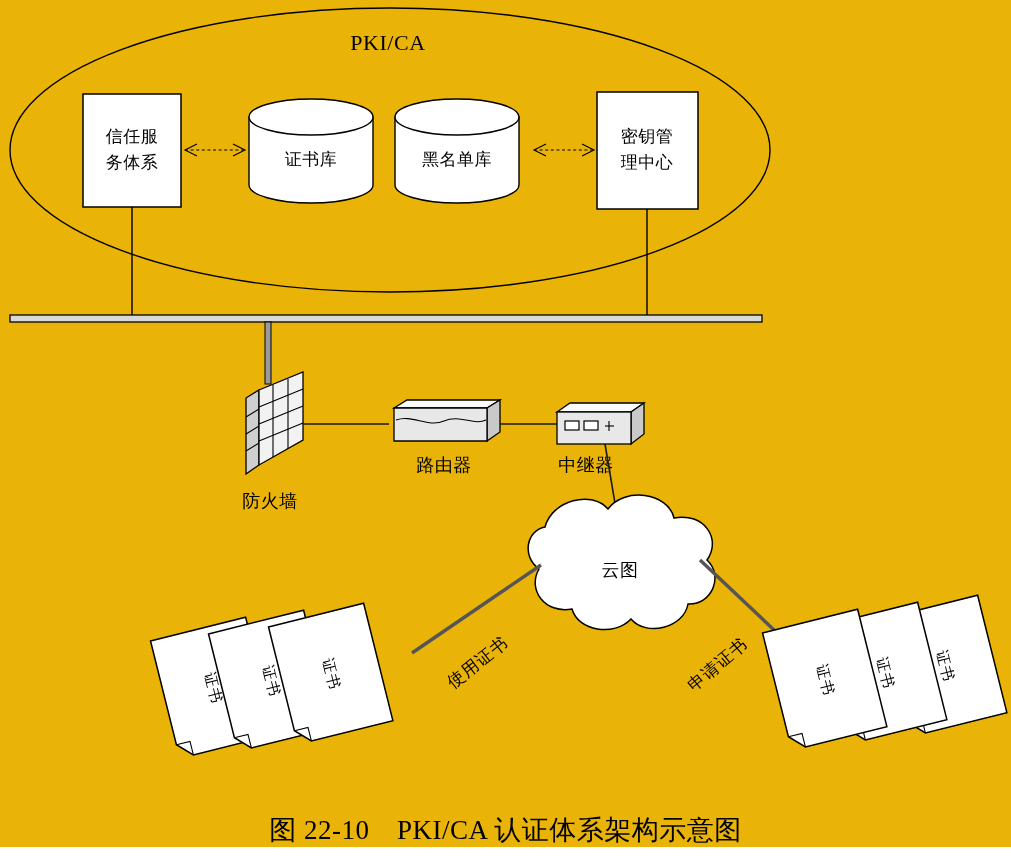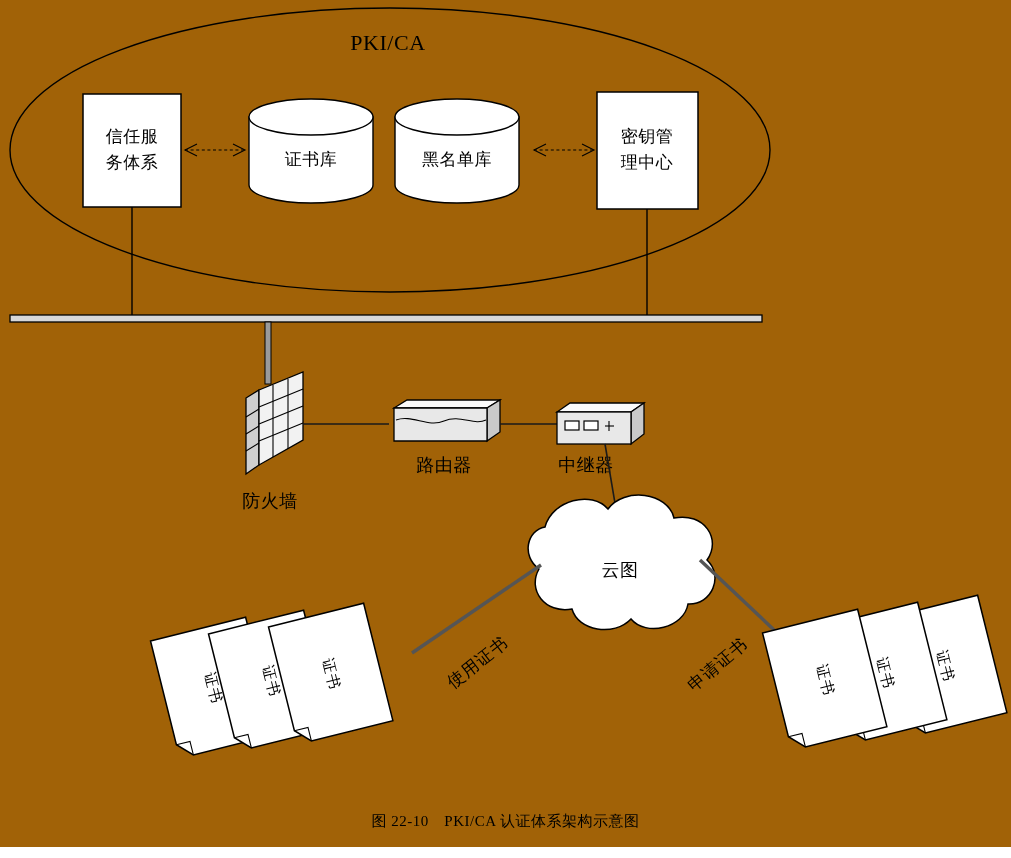--- a/index.html
+++ b/index.html
@@ -8,21 +8,21 @@
     background: #ffffff;
   }
   body {
     font-family: "Liberation Serif", "DejaVu Serif", serif;
     color: #000000;
   }
   #figure-root {
     position: relative;
     width: 1011px;
     height: 847px;
-    background: #a16207;
+    background: #eab308;
     overflow: hidden;
   }
   #diagram-svg {
     position: absolute;
     left: 0;
     top: 0;
     width: 1011px;
     height: 858px;
   }
   .stroke {
@@ -126,21 +126,21 @@
     stroke: #000000;
     stroke-width: 1.3;
   }
   #caption {
     position: absolute;
     left: 0;
     top: 812px;
     width: 1011px;
     text-align: center;
     font-family: "Liberation Serif", "DejaVu Serif", serif;
-    font-size: 15px;
+    font-size: 27px;
     color: #000000;
     letter-spacing: 0.5px;
     white-space: pre;
   }
 </style>
 </head>
 <body>
 
 <div id="figure-root">
 

